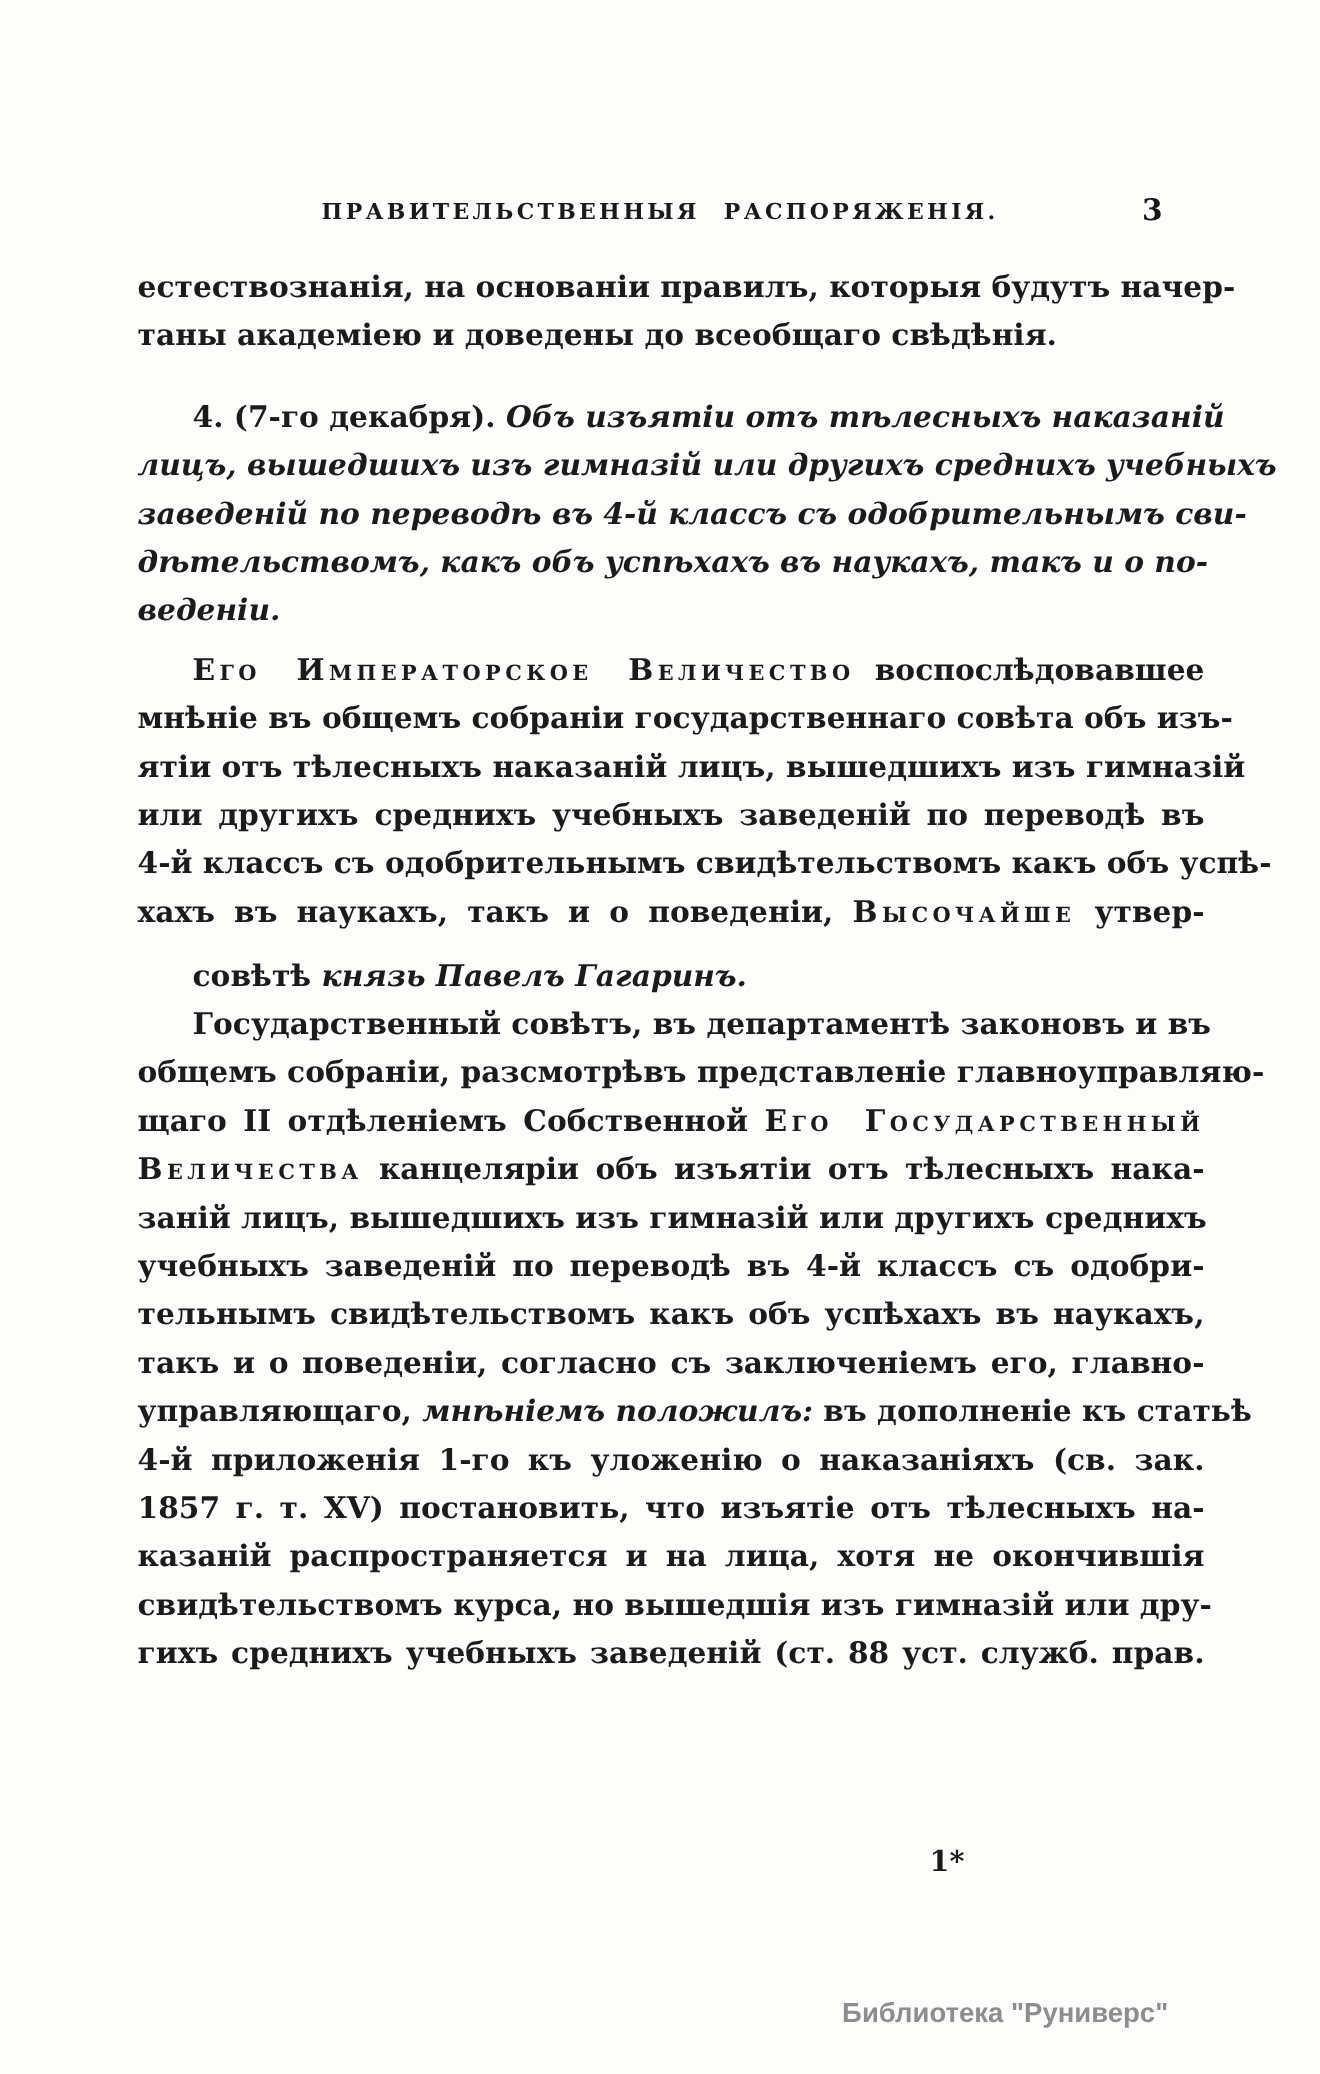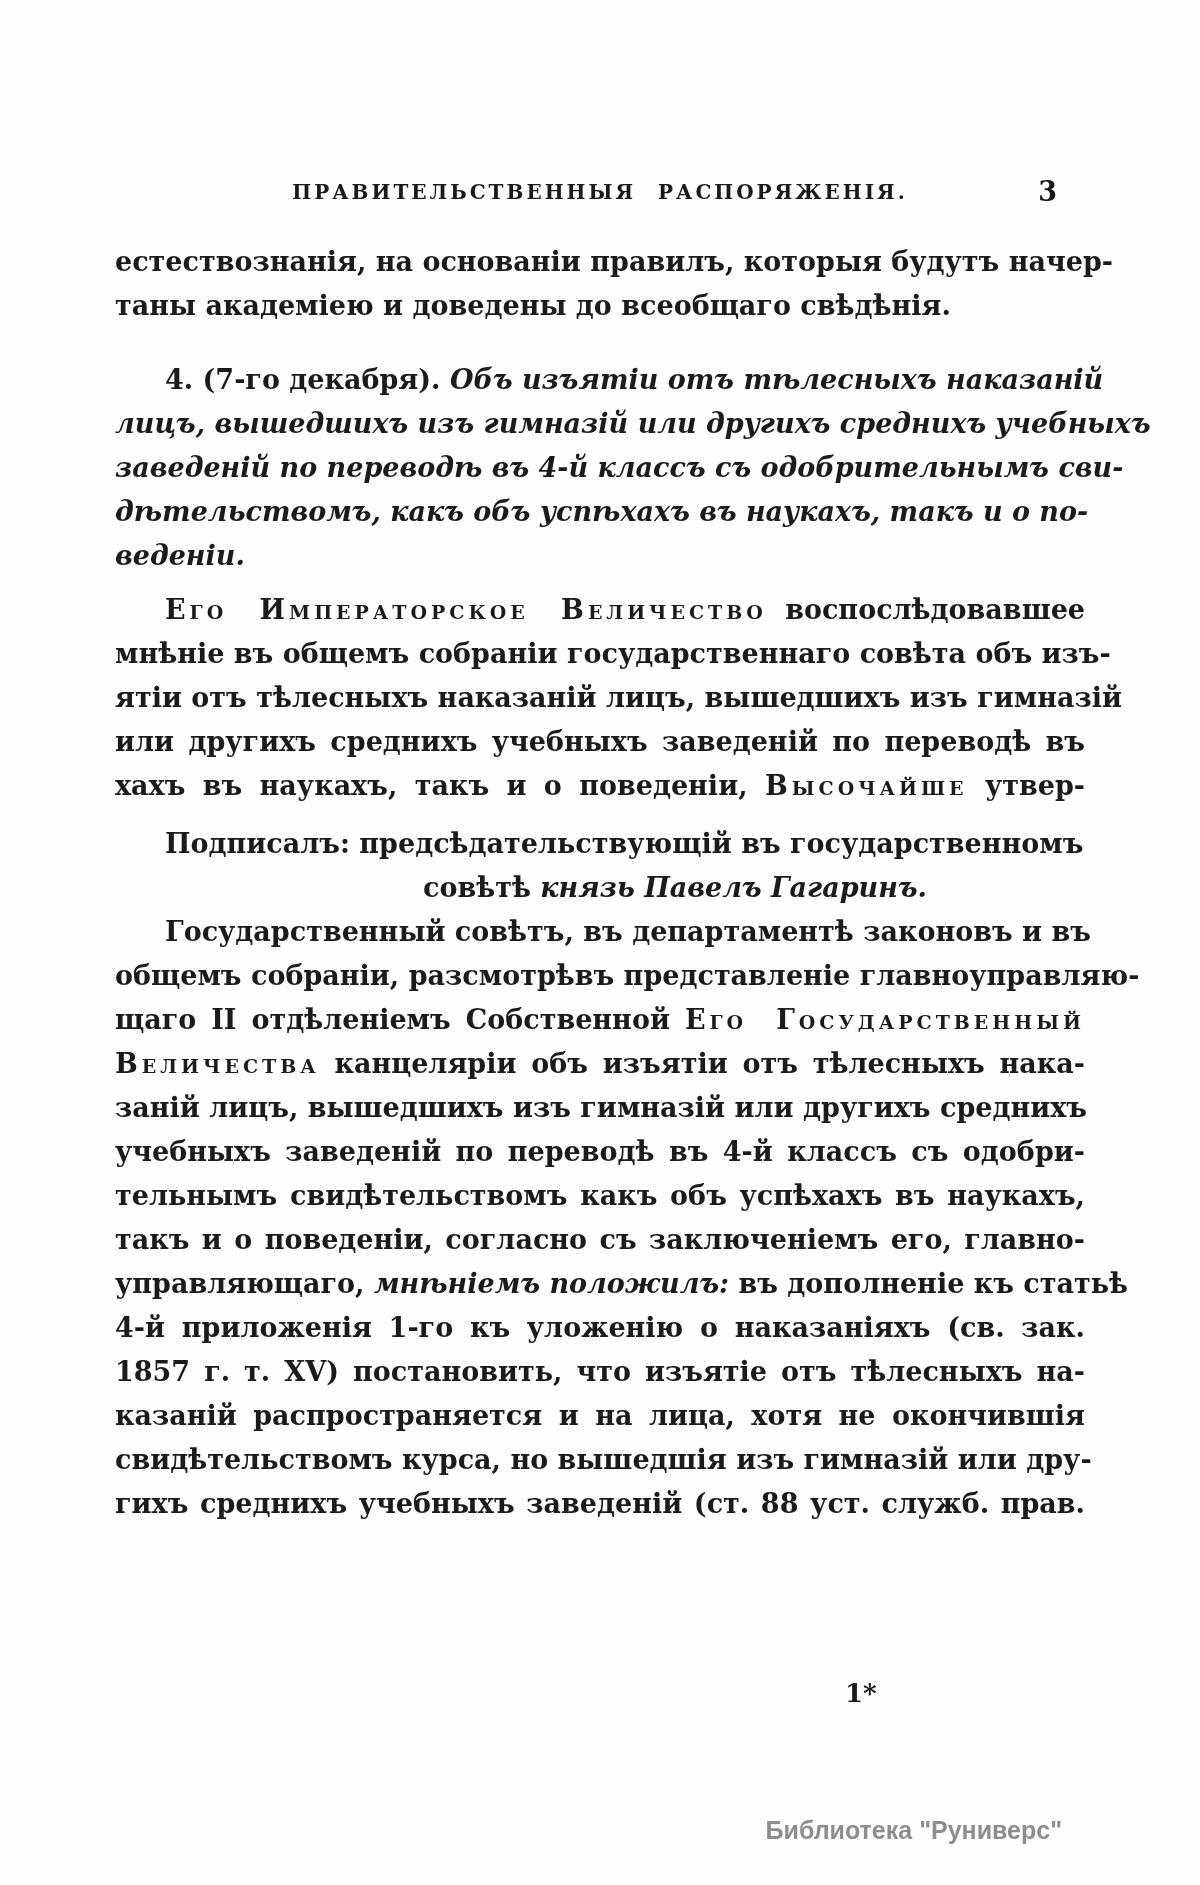--- a/index.html
+++ b/index.html
@@ -31,21 +31,21 @@
   .page-number {
     position: absolute;
     right: 28px;
     top: -4px;
     font-size: 27px;
     font-weight: bold;
   }
   .body-text {
     position: absolute;
     top: 240px;
-    left: 115px;
+    left: 125px;
     width: 970px;
     font-size: 27px;
     line-height: 44px;
     font-weight: bold;
     color: #1b1b1b;
   }
   .line {
     text-align: justify;
     text-align-last: justify;
     white-space: nowrap;
@@ -125,25 +125,25 @@
         <div class="line"><span class="seg-italic">заведеній по переводѣ въ 4-й классъ съ одобрительнымъ сви-</span></div>
         <div class="line"><span class="seg-italic">дѣтельствомъ, какъ объ успѣхахъ въ наукахъ, такъ и о по-</span></div>
         <div class="line line-last"><span class="seg-italic">веденіи.</span></div>
       </div>
 
     <div class="para para-indent para-opinion">
         <div class="line"><span class="seg-smallcaps">Его Императорское Величество</span><span> воспослѣдовавшее</span></div>
         <div class="line"><span>мнѣніе въ общемъ собраніи государственнаго совѣта объ изъ-</span></div>
         <div class="line"><span>ятіи отъ тѣлесныхъ наказаній лицъ, вышедшихъ изъ гимназій</span></div>
         <div class="line"><span>или другихъ среднихъ учебныхъ заведеній по переводѣ въ</span></div>
+        <div class="line"><span>4-й классъ съ одобрительнымъ свидѣтельствомъ какъ объ успѣ-</span></div>
         <div class="line"><span>хахъ въ наукахъ, такъ и о поведеніи, </span><span class="seg-smallcaps">Высочайше</span><span> утвер-</span></div>
       </div>
 
     <div class="para para-signed">
-        <div class="line"><span>Подписалъ: предсѣдательствующій въ государственномъ</span></div>
         <div class="line"><span>совѣтѣ </span><span class="seg-italic">князь Павелъ Гагаринъ.</span></div>
       </div>
 
 
     <div class="para para-indent">
         <div class="line"><span>Государственный совѣтъ, въ департаментѣ законовъ и въ</span></div>
         <div class="line"><span>общемъ собраніи, разсмотрѣвъ представленіе главноуправляю-</span></div>
         <div class="line"><span>щаго II отдѣленіемъ Собственной </span><span class="seg-smallcaps">Его Государственный</span></div>
         <div class="line"><span class="seg-smallcaps">Величества</span><span> канцеляріи объ изъятіи отъ тѣлесныхъ нака-</span></div>
         <div class="line"><span>заній лицъ, вышедшихъ изъ гимназій или другихъ среднихъ</span></div>

